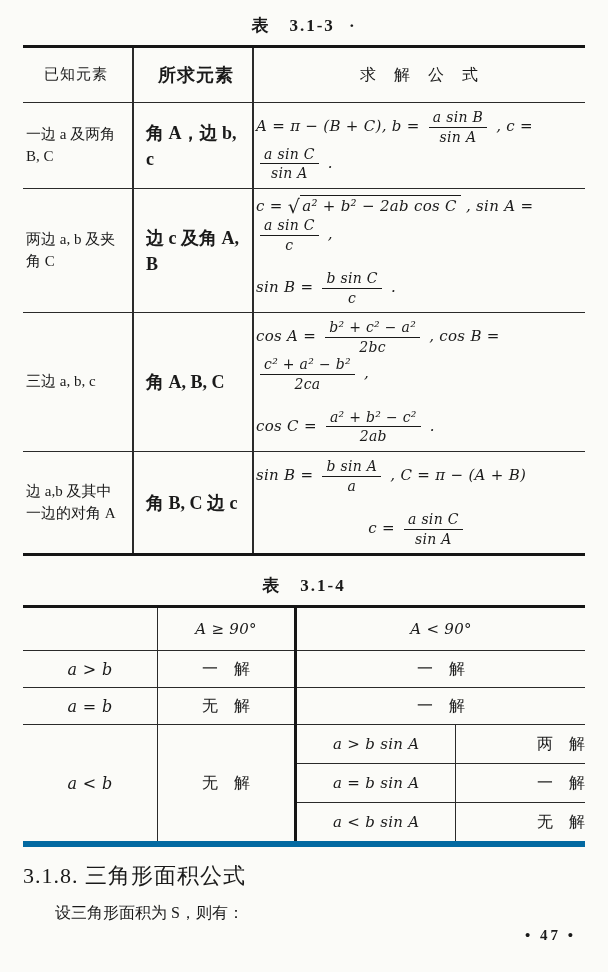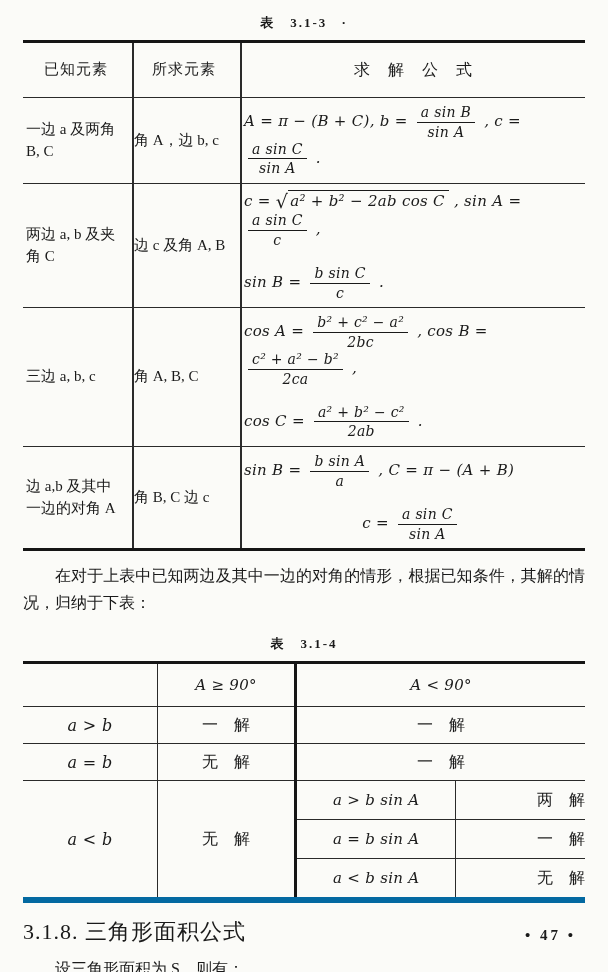--- a/index.html
+++ b/index.html
@@ -4,31 +4,31 @@
 <style>
   html,body { margin:0; padding:0; }
   body {
     width:608px; height:972px; overflow:hidden;
     background:#fbfbf8; color:#1a1a1a;
     font-family:"Liberation Serif","DejaVu Serif",serif;
     font-size:16px;
   }
   .page { padding:14px 23px 0 23px; position:relative; height:958px; box-sizing:border-box; }
 
-  .caption { text-align:center; font-weight:bold; font-size:13px; letter-spacing:2px; }
+  .caption { text-align:center; font-weight:bold; font-size:17px; letter-spacing:2px; }
   .caption .mark { font-weight:bold; margin-left:14px; }
 
   table { border-collapse:collapse; width:100%; table-layout:fixed; }
   .t1 { margin-top:8px; border-top:3px solid #151515; border-bottom:3px solid #151515; }
   .t1 th, .t1 td { border-bottom:1.5px solid #2a2a2a; padding:2px 6px; vertical-align:middle; }
   .t1 th:nth-child(1), .t1 td:nth-child(1),
   .t1 th:nth-child(2), .t1 td:nth-child(2) { border-right:2px solid #2a2a2a; }
   .t1 th { font-weight:normal; font-size:16px; text-align:center; letter-spacing:1px; }
   .t1 .c-known { width:100px; font-size:15px; line-height:1.45; padding-left:3px; }
-  .t1 .c-find  { width:100px; font-size:15px; line-height:1.45; padding-left:0; }
+  .t1 .c-find  { width:100px; font-size:18px; line-height:1.45; padding-left:12px;font-weight:bold; }
   .t1 .c-formula { padding-left:2px; }
 
   .math { font-family:"DejaVu Serif","Liberation Serif",serif; font-style:italic;
           font-size:15px; letter-spacing:0.3px; }
   .math-line { margin:4px 0; }
   .math-line.second { margin-top:16px; }
   .math-line.centered { text-align:center; }
 
   .frac { display:inline-block; vertical-align:middle; text-align:center;
           margin:0 4px; font-size:14px; line-height:1.2; }
@@ -140,21 +140,20 @@
         </div>
         <div class="math math-line second centered">
           <span>c =</span>
           <span class="frac"><span class="num">a sin C</span><span class="den">sin A</span></span>
         </div>
       </td>
     </tr>
   </tbody>
     </table>
 
-  <p class="para">在对于上表中已知两边及其中一边的对角的情形，根据已知条件，其解的情况，归纳于下表：</p>
 
   <div class="caption caption2">
     <span>表　3.1-4</span>
   </div>
 
   <table class="t2">
     <tbody>
         <tr>
       <th></th>
       <th class="math">A ≥ 90°</th>

